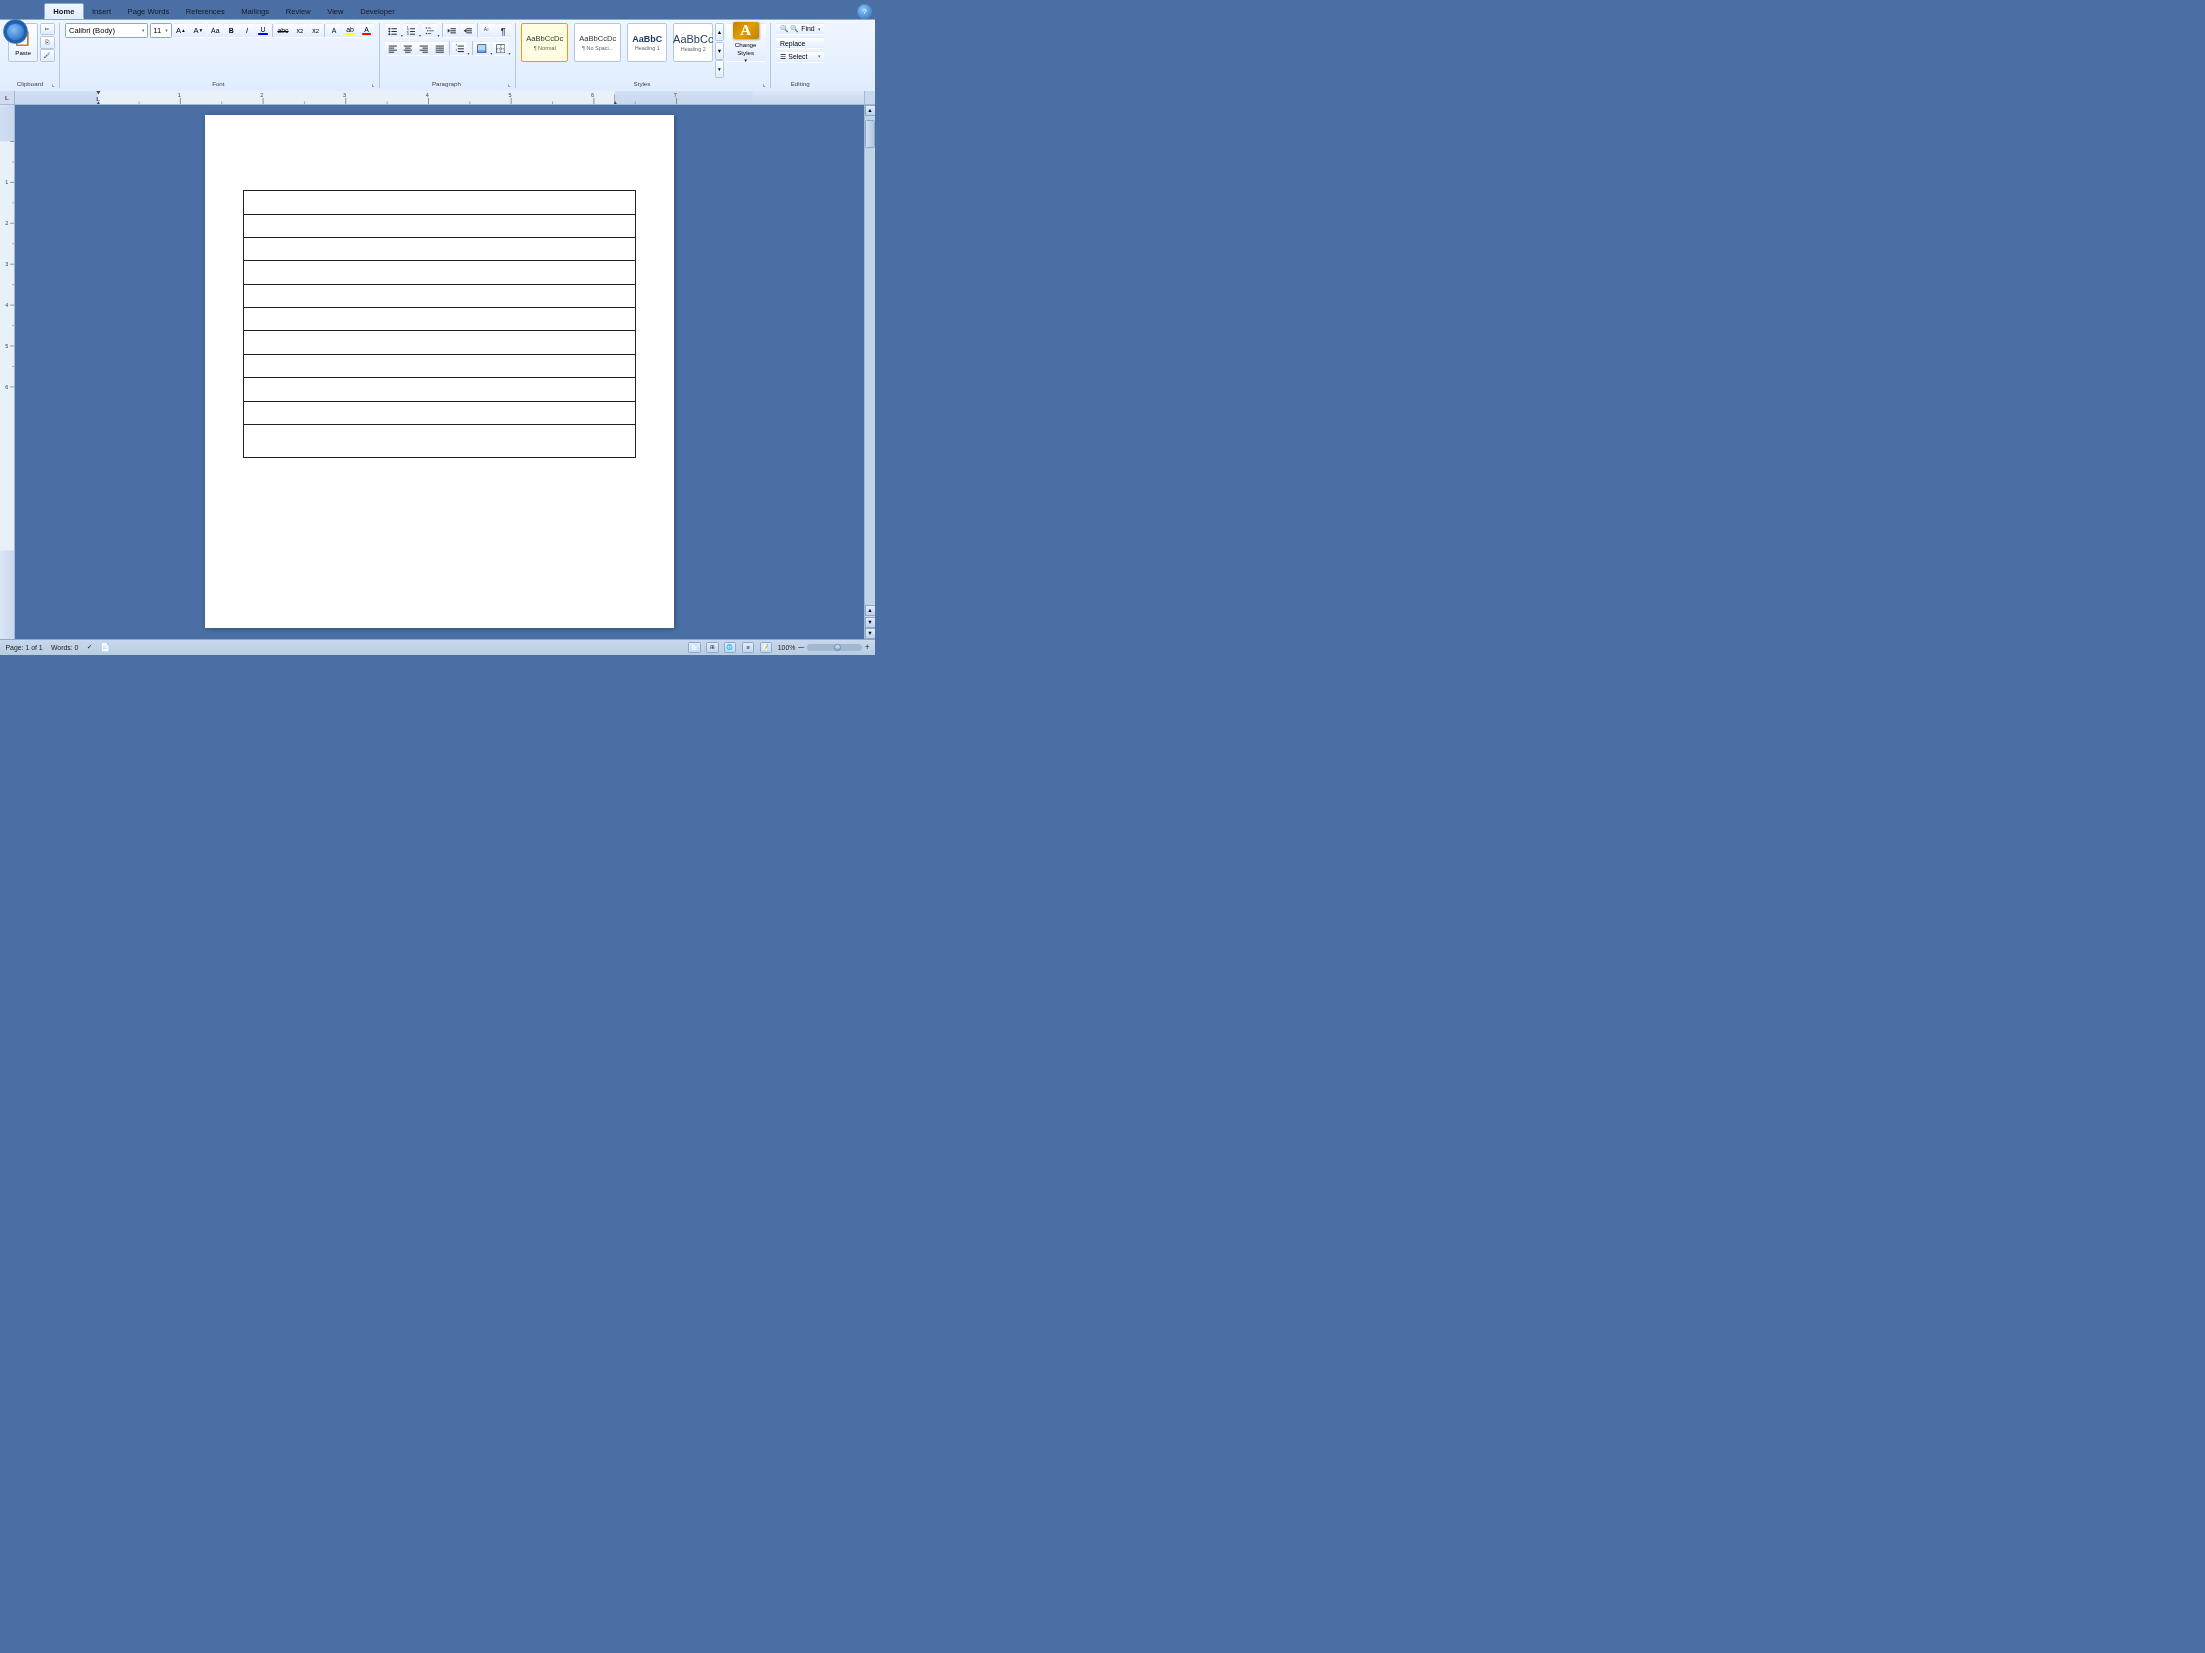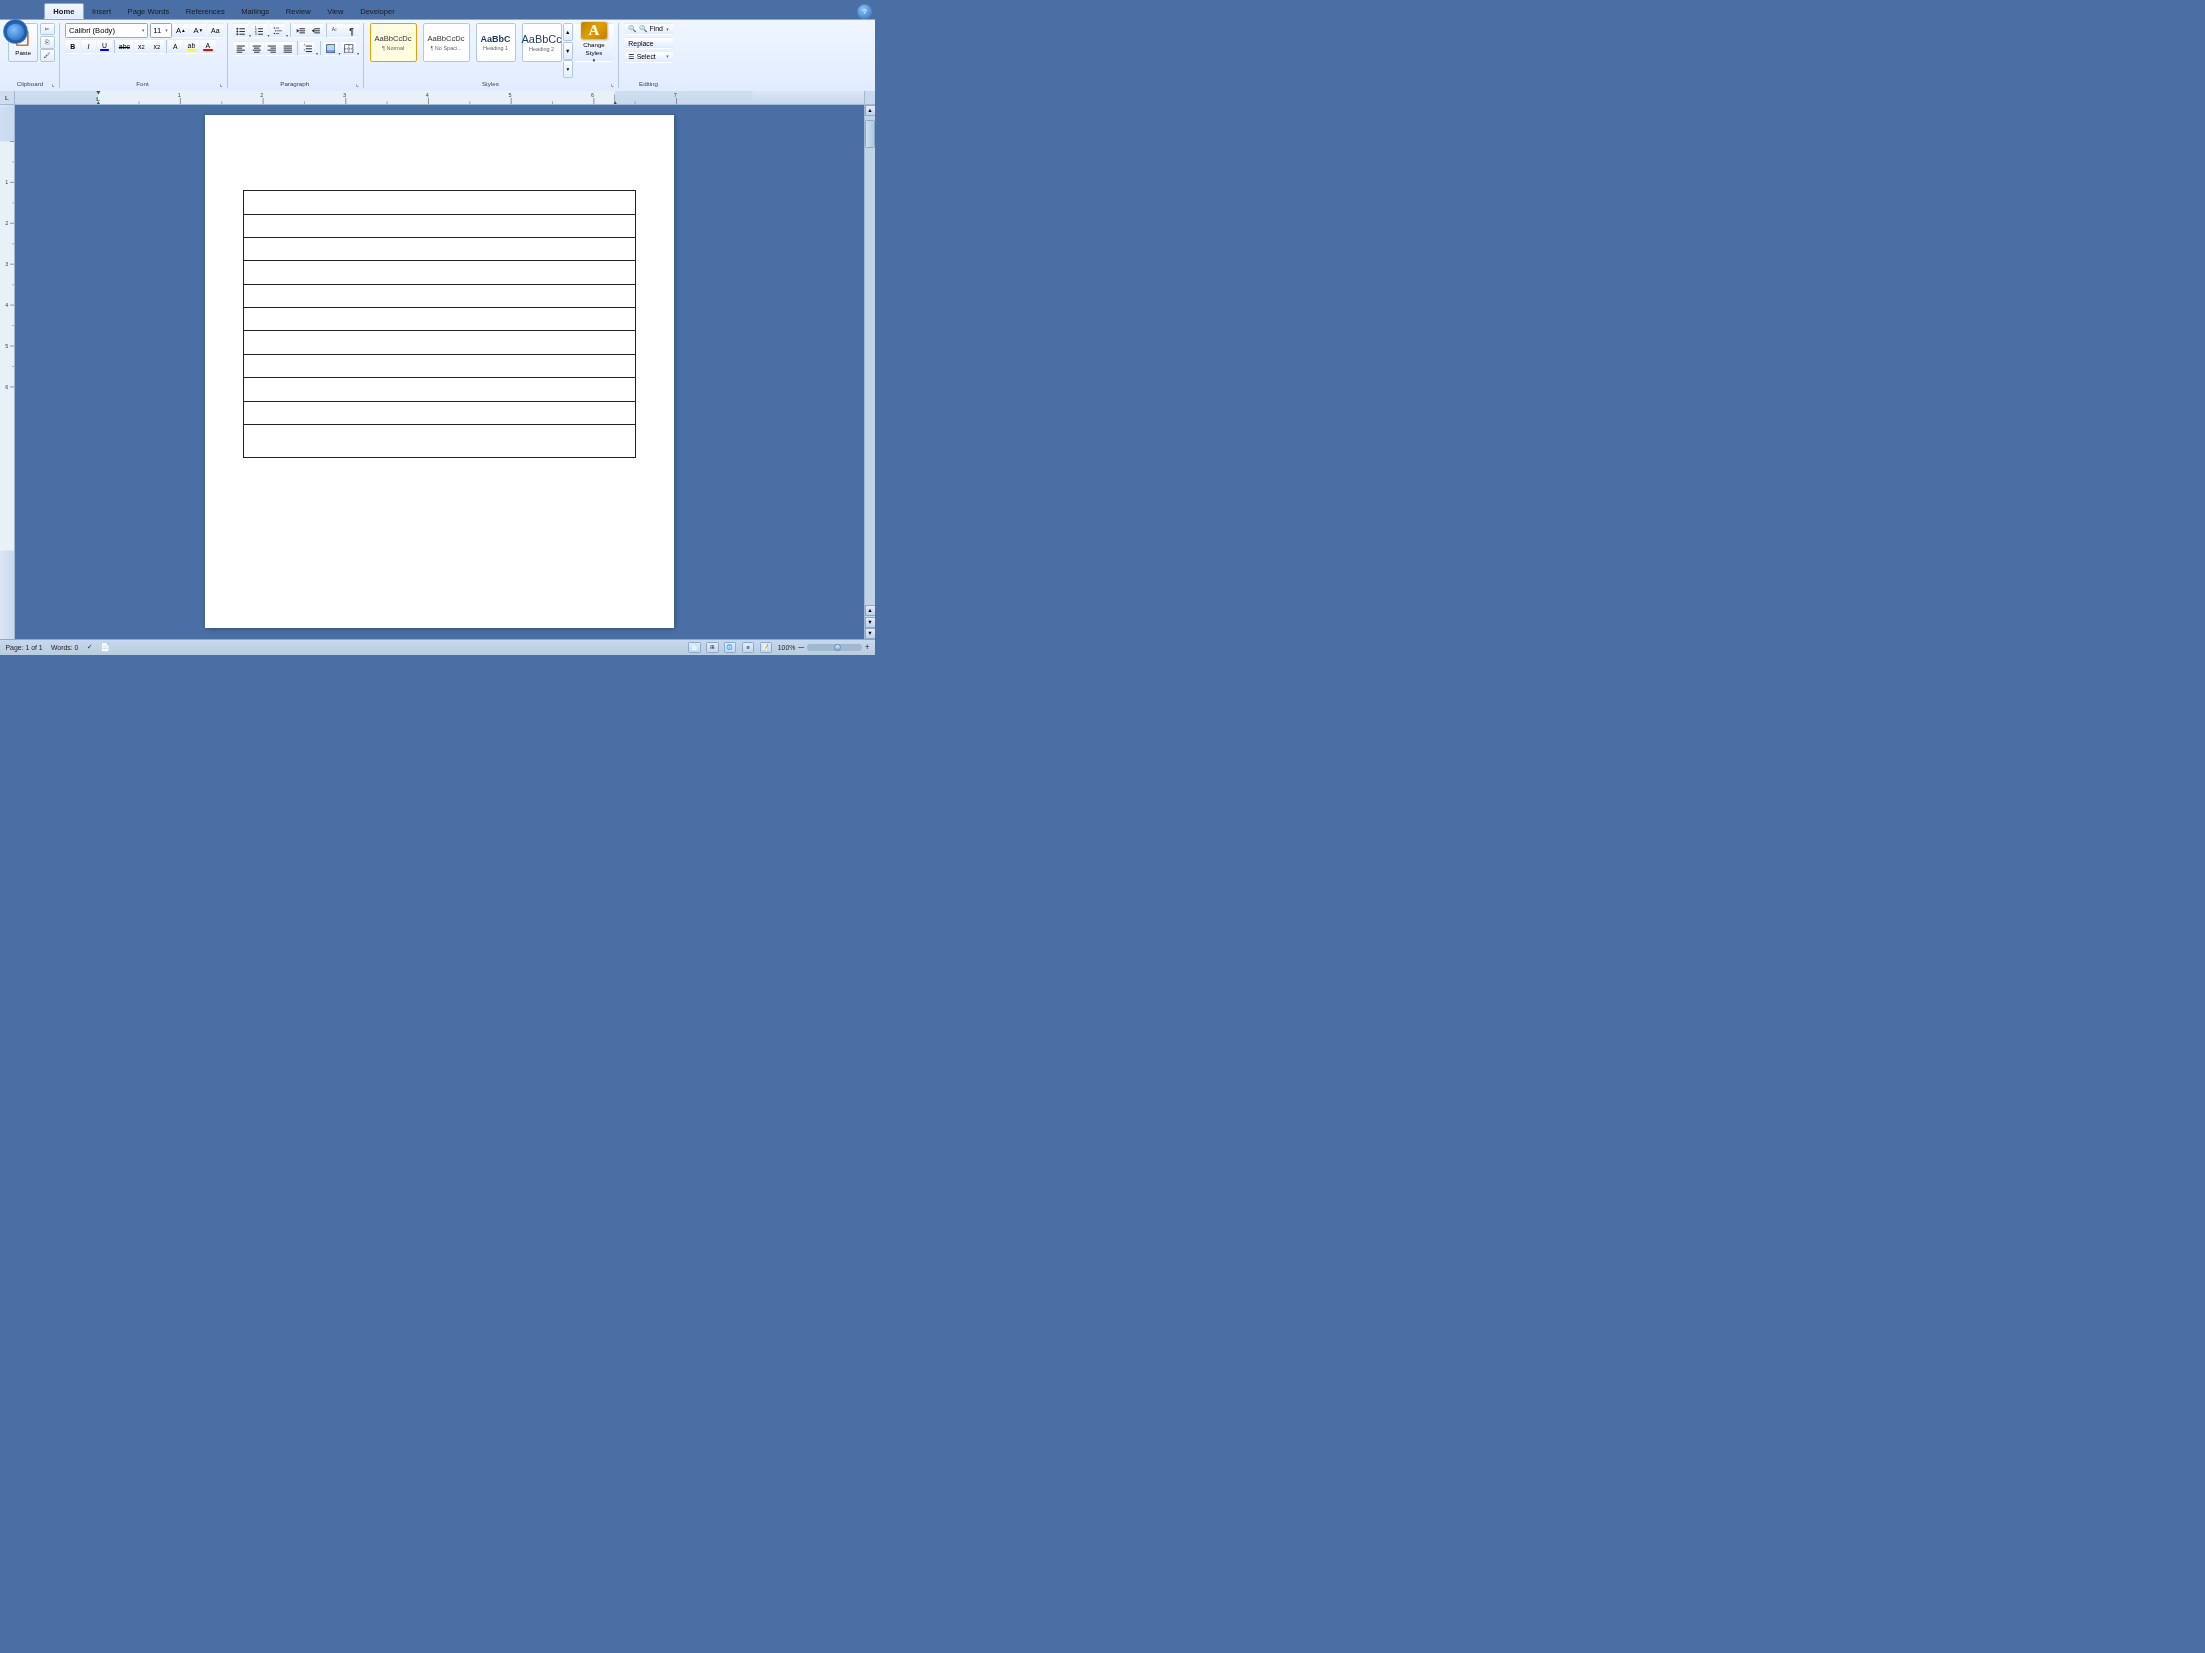--- a/index.html
+++ b/index.html
@@ -170,21 +170,20 @@
       cursor: pointer;
       display: flex;
       align-items: center;
       justify-content: center;
       font-size: 5.5px;
     }
 
     
     .font-row {
       display: flex;
-      flex-direction: column;
       gap: 1px;
     }
     .font-name-box {
       width: 83px;
       height: 15px;
       background: #fff;
       border: 0.7px solid #8aaac8;
       border-radius: 1.4px;
       padding: 0 2.8px;
       font-size: 7.6px;

